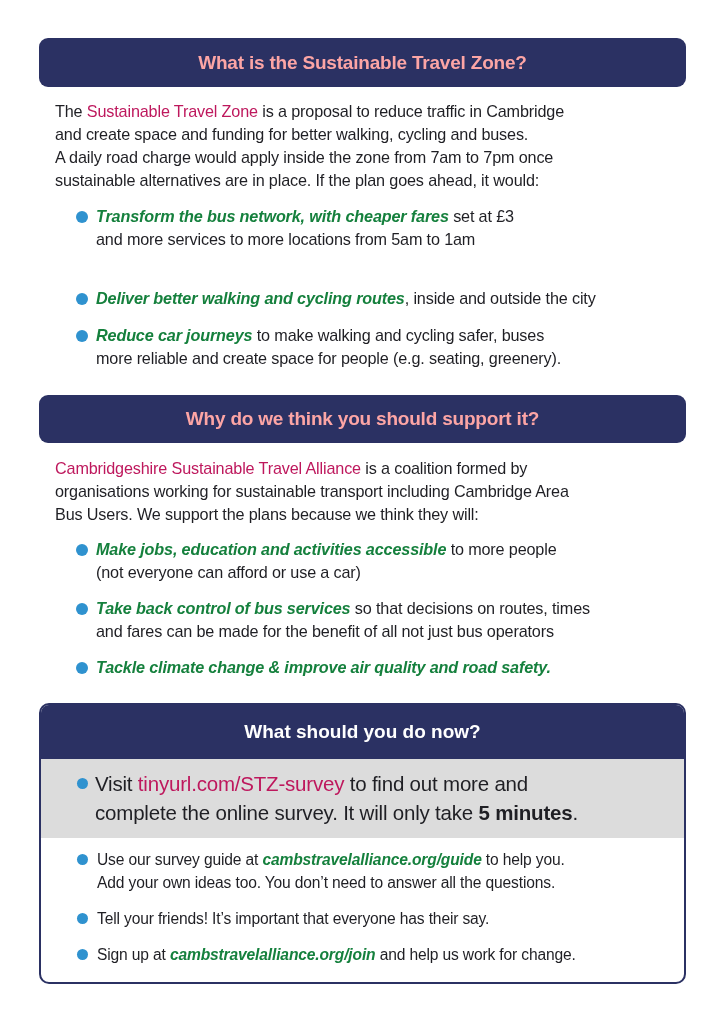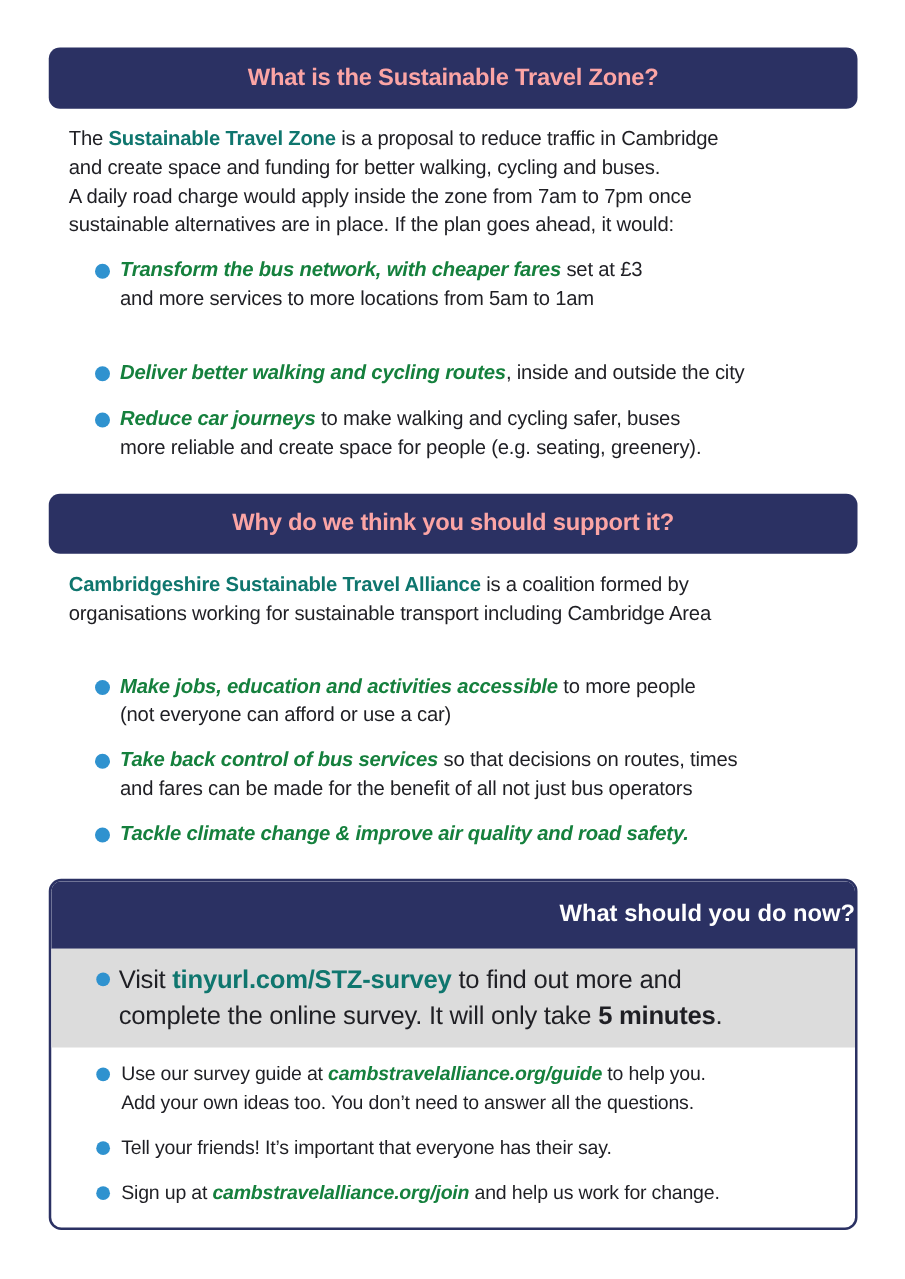--- a/index.html
+++ b/index.html
@@ -34,21 +34,21 @@
   #h2 { top: 395px; height: 48px; }
 
   .para {
     position: absolute;
     left: 55px;
     width: 625px;
     font-size: 16.2px;
     line-height: 23px;
     letter-spacing: -0.15px;
   }
-  .hl-blue { color: #0f766e; font-weight: bold; }
+  .hl-blue { color: #be185d; font-weight: normal; }
   .hl-pink { color: #15803d; font-weight: bold; font-style: italic; }
   .strong { font-weight: bold; text-align: right; }
 
   .bullet-list {
     position: absolute;
     left: 74px;
     width: 610px;
     margin: 0;
     padding: 0;
     list-style: none;
@@ -83,21 +83,21 @@
     background: #ffffff;
   }
   #action-head {
     height: 54px;
     background: #2b3163;
     color: #ffffff;
     font-weight: bold;
     font-size: 19px;
     display: flex;
     align-items: center;
-    justify-content: flex-end;
+    justify-content: center;
   }
   #action-highlight {
     background: #dcdcdc;
     height: 79px;
     position: relative;
   }
   #action-highlight .hl-text {
     position: absolute;
     left: 54px;
     top: 10px;
@@ -173,20 +173,21 @@
   </li>
 </ul>
 
 <div id="h2" class="header-bar">
   <span>Why do we think you should support it?</span>
 </div>
 
 <div class="para" style="top:457px;">
   <div><span class="hl-blue">Cambridgeshire Sustainable Travel Alliance</span><span> is a coalition formed by</span></div>
   <div>organisations working for sustainable transport including Cambridge Area</div>
+  <div>Bus Users. We support the plans because we think they will:</div>
 </div>
 
 <ul class="bullet-list" style="top:538px;">
   <li class="bullet">
     <span class="dot"></span>
     <div><span class="hl-pink">Make jobs, education and activities accessible</span><span> to more people</span></div>
     <div>(not everyone can afford or use a car)</div>
   </li>
 </ul>
 

